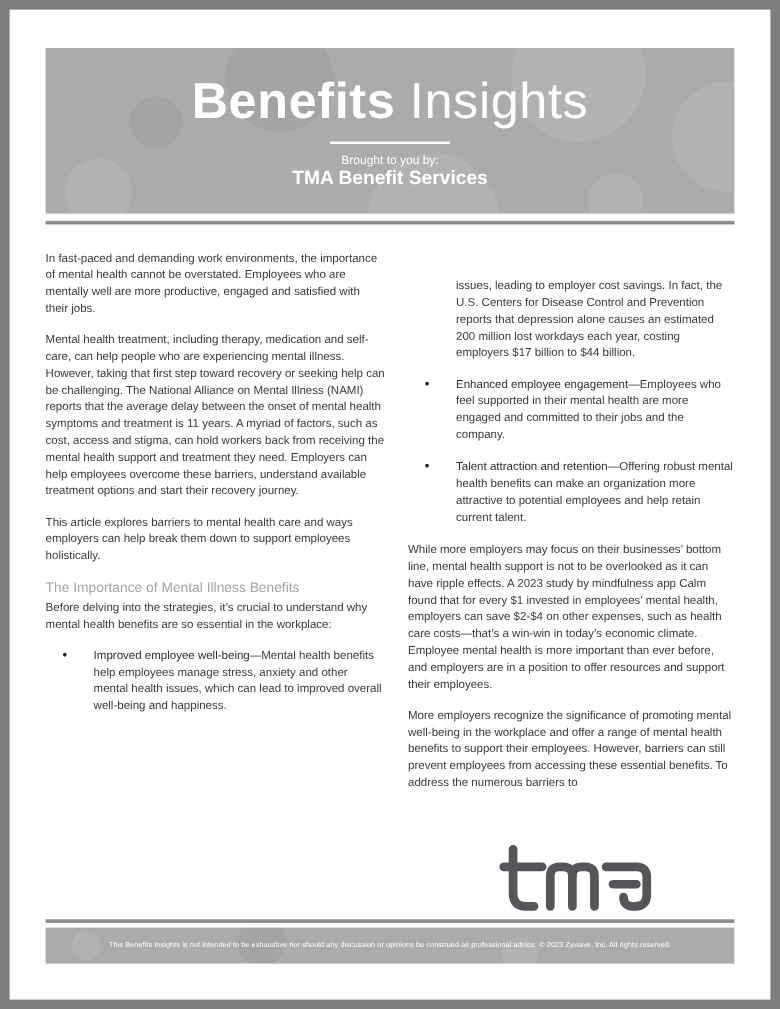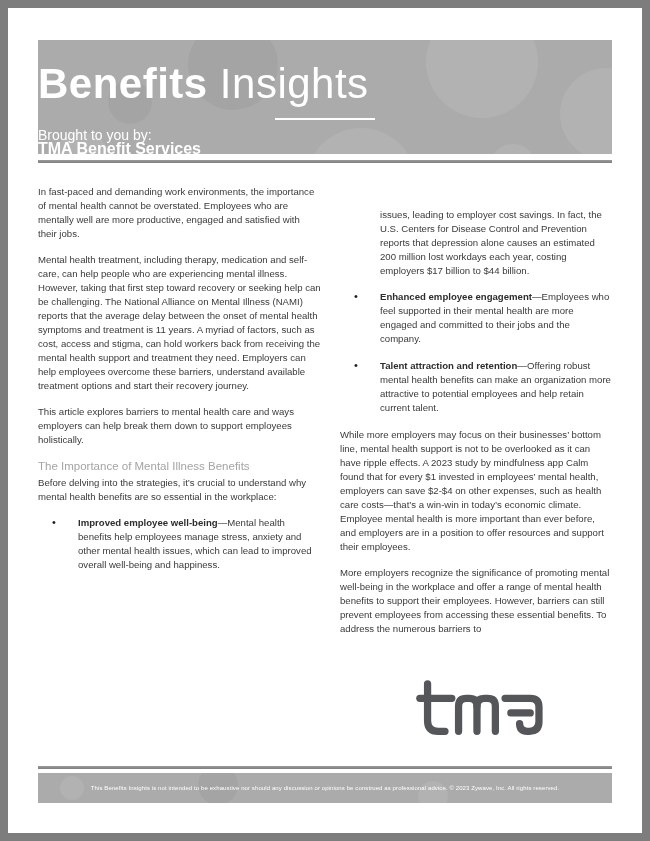--- a/index.html
+++ b/index.html
@@ -14,24 +14,24 @@
     left: 8px; top: 8px;
     width: 634px; height: 825px;
     background: #ffffff;
     overflow: hidden;
   }
 
   
   .header {
     position: relative;
     margin: 32px 30px 0 30px;
-    height: 114px;
+    height: 138px;
     background: #ababab;
     overflow: hidden;
-    text-align: left;
+    text-align: center;
   }
   .bubble { position: absolute; border-radius: 50%; }
   .bubble.light { background: rgba(255,255,255,0.09); }
   .bubble.dark  { background: rgba(0,0,0,0.035); }
 
   .masthead {
     position: relative;
     margin-top: 22px;
     font-size: 42px;
     color: #ffffff;
@@ -39,21 +39,21 @@
     line-height: 1.05;
   }
   .masthead .t-bold  { font-weight: 700; }
   .masthead .t-light { font-weight: 300; }
   .masthead-rule {
     position: relative;
     width: 100px; height: 2px;
     background: #ffffff;
     margin: 12px auto 8px auto;
   }
-  .byline-label   { position: relative; color: #ffffff; font-size: 14px; line-height: 14px; }
+  .byline-label   { position: relative; color: #ffffff; font-size: 10px; line-height: 14px; }
   .byline-company { position: relative; color: #ffffff; font-size: 16px; font-weight: 700; line-height: 14px; }
 
   .header-rule {
     margin: 6px 30px 0 30px;
     height: 3px;
     background: linear-gradient(to bottom, #9a9a9a, #7f7f7f);
   }
 
   
   .content {
@@ -97,21 +97,21 @@
     margin-bottom: 13px;
   }
   ul.bullets li::before {
     content: "\2022";
     position: absolute;
     left: -26px;
     top: -1px;
     font-size: 11px;
     color: #1a1a1a;
   }
-  .lead { font-weight: 700; color: #2d2d2d; }
+  .lead { font-weight: 400; color: #2d2d2d; }
   p.body.hang { margin-left: 40px; margin-top: 23px; }
 
   
   .logo-wrap {
     margin-top: 42px;
     display: flex;
     justify-content: center;
   }
 
   

